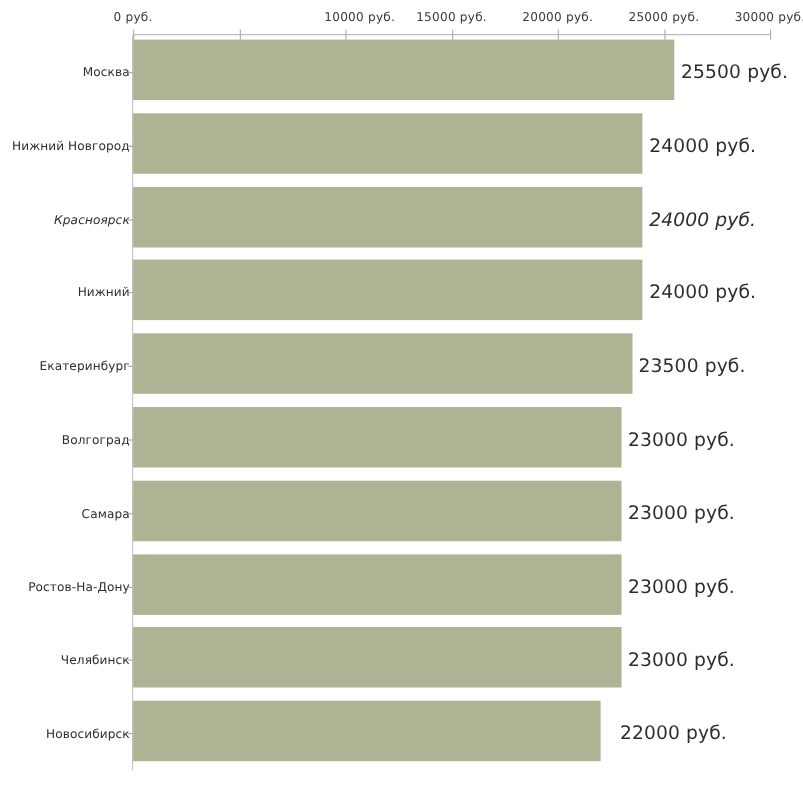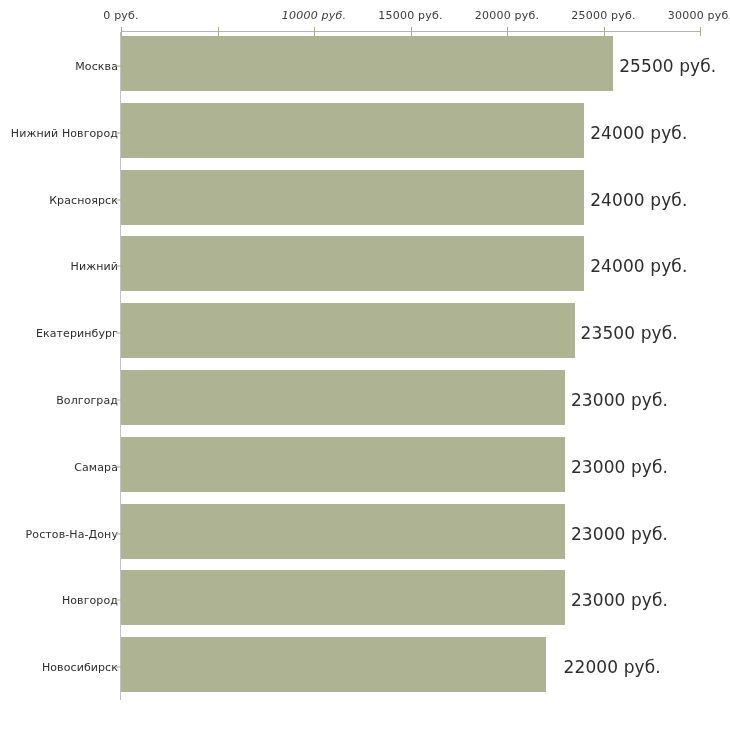--- a/index.html
+++ b/index.html
@@ -123,21 +123,21 @@
 <div id="chart-root">
 
   <div class="axis-area">
     <div class="axis-line"></div>
     <div id="axis-ticks">
         <div class="tick edge" style="left: 121px;"></div>
         <div class="tick-label" style="left: 121px;">0 руб.</div>
         <div class="tick" style="left: 217.5px;"></div>
         <div class="tick-label" style="left: 217.5px; margin-top: 36px;">5000 руб.</div>
         <div class="tick" style="left: 314px;"></div>
-        <div class="tick-label" style="left: 314px; font-style: italic;">10000 руб.</div>
+        <div class="tick-label" style="left: 327px;">10000 руб.</div>
         <div class="tick" style="left: 410.5px;"></div>
         <div class="tick-label" style="left: 410.5px;">15000 руб.</div>
         <div class="tick" style="left: 507px;"></div>
         <div class="tick-label" style="left: 507px;">20000 руб.</div>
         <div class="tick" style="left: 603.5px;"></div>
         <div class="tick-label" style="left: 603.5px;">25000 руб.</div>
         <div class="tick edge" style="left: 700px;"></div>
         <div class="tick-label" style="left: 700px;">30000 руб.</div>
       </div>
   </div>
@@ -150,21 +150,21 @@
           <div class="cat-tick"></div>
           <div class="bar" style="width: 492.15px; background: rgb(174, 179, 148);"></div>
           <div class="bar-value" style="left: 619.15px;">25500 руб.</div>
         </div>
         <div class="bar-row" style="top: 66.8px;">
           <div class="cat-label">Нижний Новгород</div>
           <div class="cat-tick"></div>
           <div class="bar" style="width: 463.2px; background: rgb(174, 179, 148);"></div>
           <div class="bar-value" style="left: 590.2px;">24000 руб.</div>
         </div>
-        <div class="bar-row" style="top: 133.6px;">
+        <div class="bar-row" style="top: 133.6px; font-style: italic;">
           <div class="cat-label">Красноярск</div>
           <div class="cat-tick"></div>
           <div class="bar" style="width: 463.2px; background: rgb(174, 179, 148);"></div>
           <div class="bar-value" style="left: 590.2px;">24000 руб.</div>
         </div>
         <div class="bar-row" style="top: 200.4px;">
           <div class="cat-label">Нижний</div>
           <div class="cat-tick"></div>
           <div class="bar" style="width: 463.2px; background: rgb(174, 179, 148);"></div>
           <div class="bar-value" style="left: 590.2px;">24000 руб.</div>
@@ -187,21 +187,21 @@
           <div class="bar" style="width: 443.9px; background: rgb(174, 179, 148);"></div>
           <div class="bar-value" style="left: 570.9px;">23000 руб.</div>
         </div>
         <div class="bar-row" style="top: 467.6px;">
           <div class="cat-label">Ростов-На-Дону</div>
           <div class="cat-tick"></div>
           <div class="bar" style="width: 443.9px; background: rgb(174, 179, 148);"></div>
           <div class="bar-value" style="left: 570.9px;">23000 руб.</div>
         </div>
         <div class="bar-row" style="top: 534.4px;">
-          <div class="cat-label">Новгород</div>
+          <div class="cat-label">Челябинск</div>
           <div class="cat-tick"></div>
           <div class="bar" style="width: 443.9px; background: rgb(174, 179, 148);"></div>
           <div class="bar-value" style="left: 570.9px;">23000 руб.</div>
         </div>
         <div class="bar-row" style="top: 601.2px;">
           <div class="cat-label">Новосибирск</div>
           <div class="cat-tick"></div>
           <div class="bar" style="width: 424.6px; background: rgb(174, 179, 148);"></div>
           <div class="bar-value" style="left: 551.6px; margin-left: 12px;">22000 руб.</div>
         </div>

